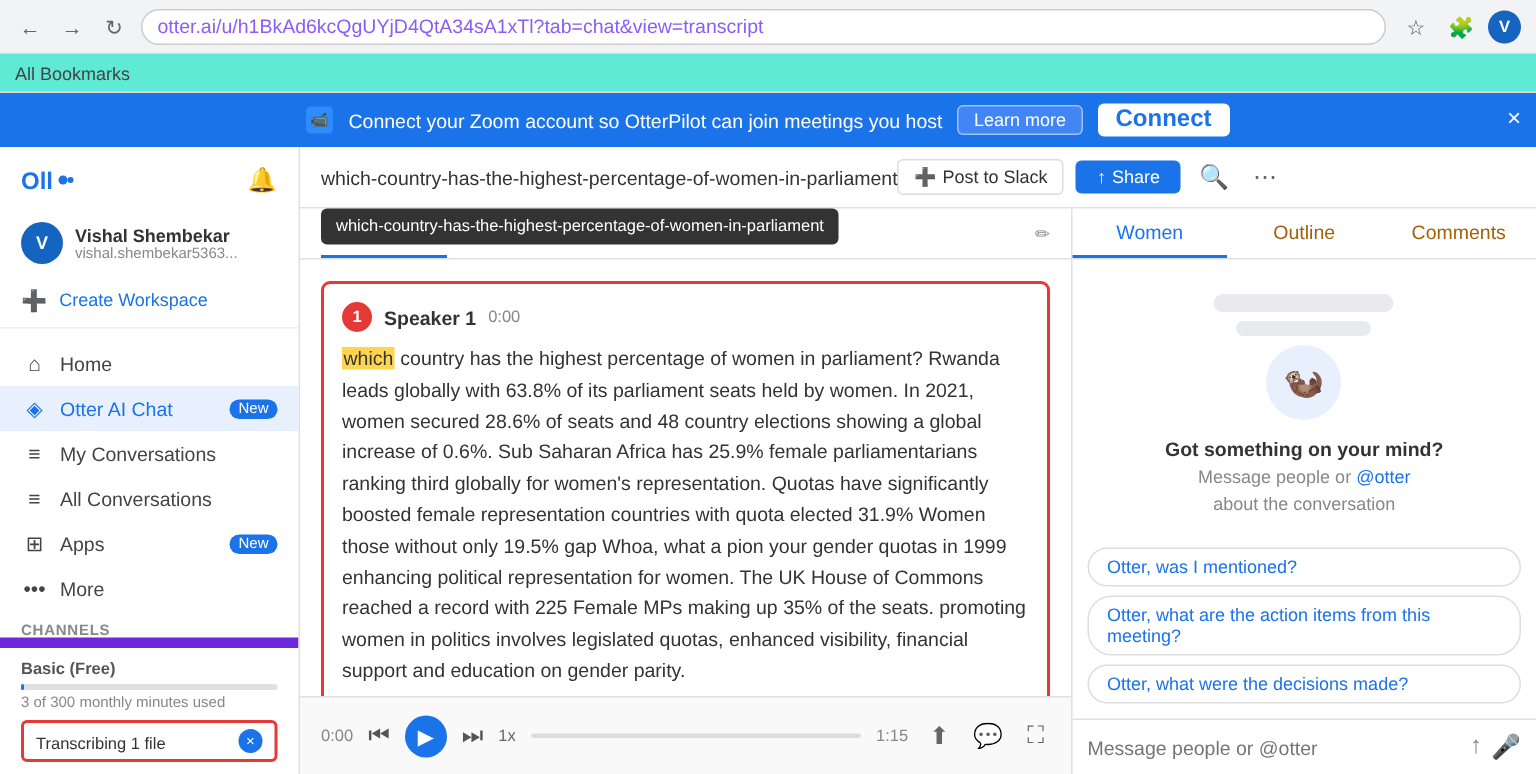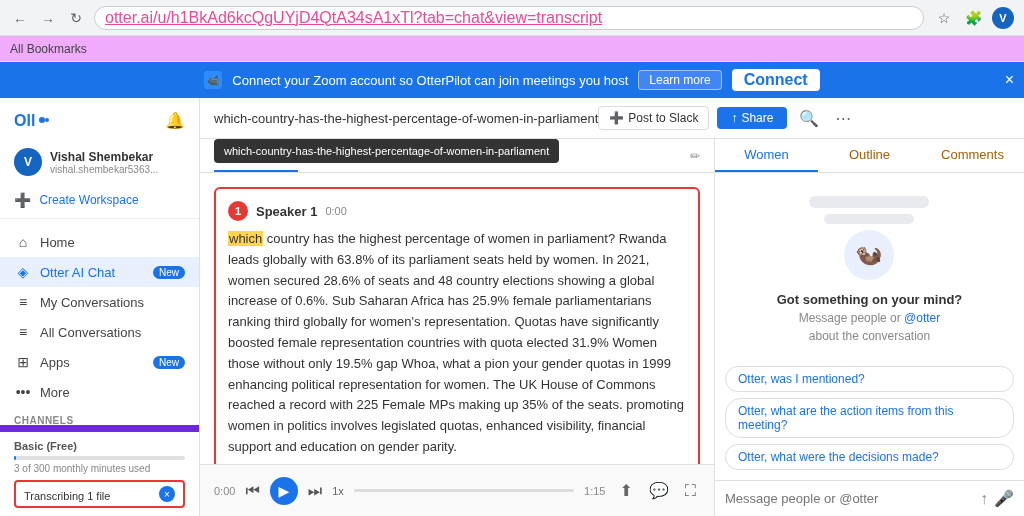--- a/index.html
+++ b/index.html
@@ -27,25 +27,25 @@
     .browser-url-bar {
       flex: 1;
       height: 24px;
       border: 1px solid #ccc;
       border-radius: 12px;
       padding: 0 10px;
       font-size: 12px;
       background: white;
       display: flex; align-items: center;
     }
-    .browser-url-text { font-size: 16px; color: #ec4899; flex: 1; text-decoration: underline; }
+    .browser-url-text { font-size: 13px; color: #8b5cf6; flex: 1; }
     .browser-actions { display: flex; gap: 6px; align-items: center; }
     .browser-icon-btn { width: 24px; height: 24px; border: none; background: none; cursor: pointer; color: #555; font-size: 14px; display: flex; align-items: center; justify-content: center; }
     .browser-avatar { width: 22px; height: 22px; border-radius: 50%; background: #1565c0; color: white; font-size: 11px; display: flex; align-items: center; justify-content: center; font-weight: bold; }
-    .bookmarks-bar { height: 26px; background: #f0abfc; display: flex; align-items: center; padding: 0 10px; border-bottom: 1px solid #ddd; font-size: 12px; color: #444; }
+    .bookmarks-bar { height: 26px; background: #5eead4; display: flex; align-items: center; padding: 0 10px; border-bottom: 1px solid #ddd; font-size: 12px; color: #444; }
 
     
     .notif-banner {
       height: 36px;
       background: #1a73e8;
       display: flex;
       align-items: center;
       justify-content: center;
       gap: 10px;
       color: white;

